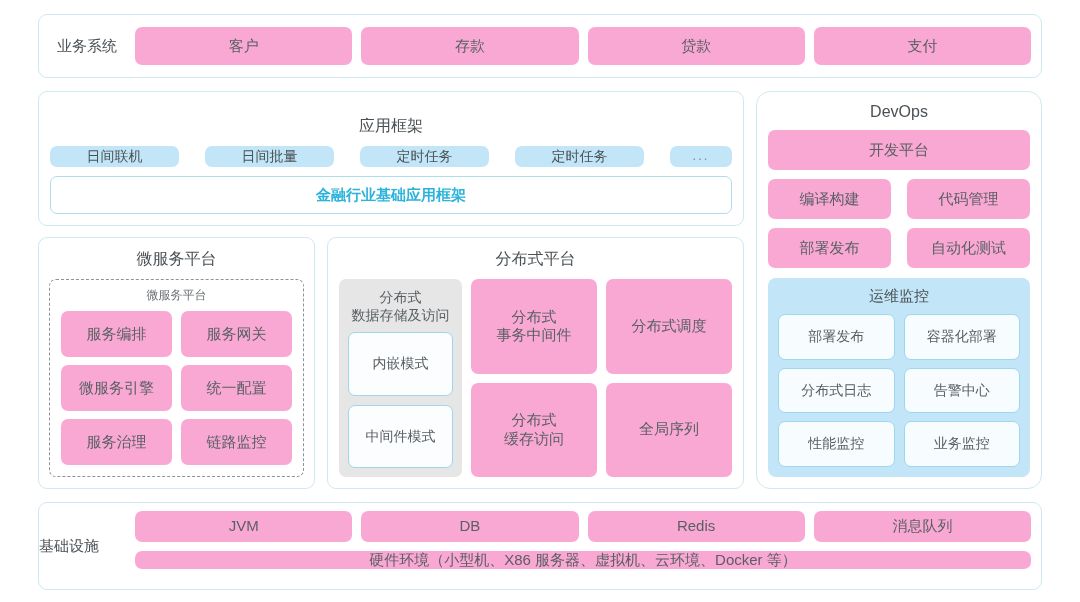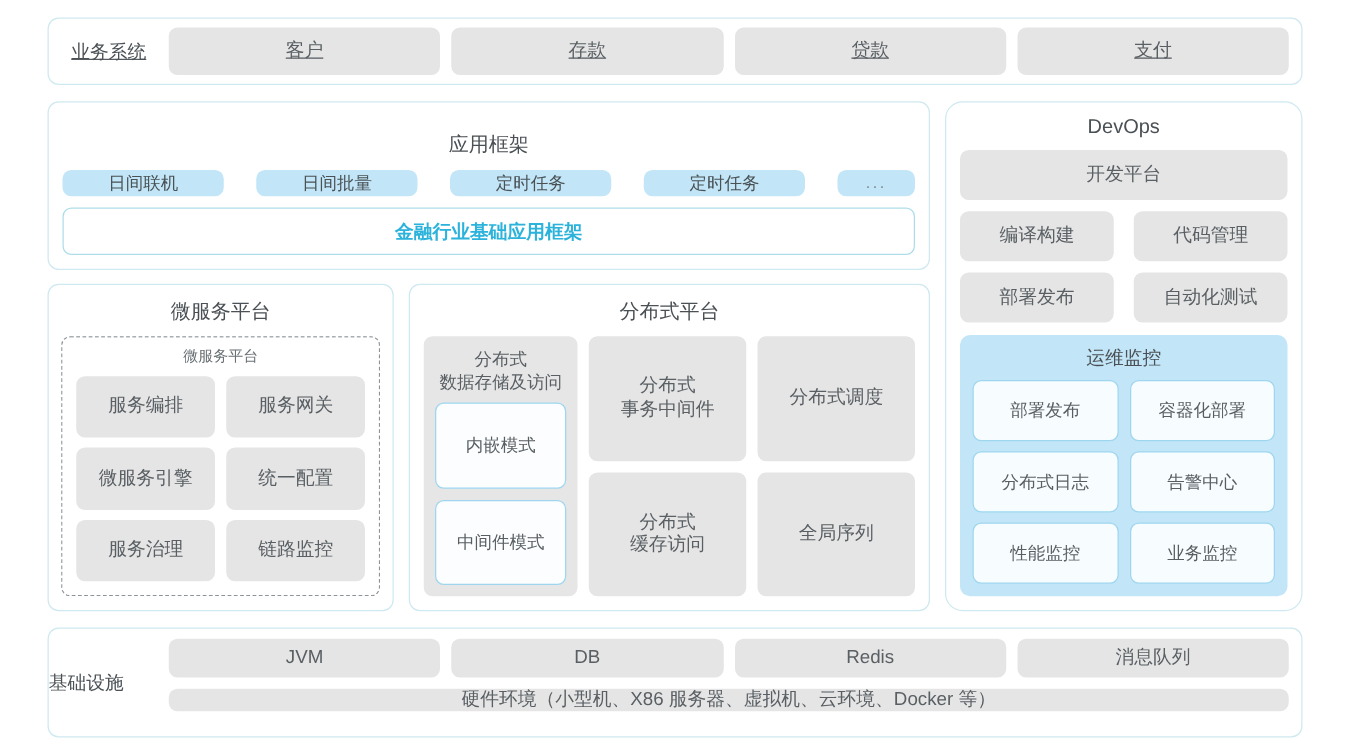--- a/index.html
+++ b/index.html
@@ -19,21 +19,21 @@
 
   
   .panel {
     background: #ffffff;
     border: 1px solid #cfe9f0;
     border-radius: 9px;
   }
 
   
   .chip {
-    background: #e5e5e5;
+    background: #f9a8d4;
     border-radius: 7px;
     display: flex; align-items: center; justify-content: center;
     text-align: center;
     color: #595f63;
     font-size: 15px;
     line-height: 1.25;
     white-space: pre-line;
   }
   .chip.blue {
     background: #c2e6f7;
@@ -41,25 +41,24 @@
   }
   .chip.white-blue {
     background: #fbfdfe;
     border: 1px solid #9ed6ef;
     border-radius: 7px;
     color: #585e62;
   }
 
   
   .row-biz {
-    height: 54px;
+    height: 64px;
     display: flex; align-items: center;
     padding: 0 10px 0 0;
     flex: 0 0 auto;
-    text-decoration: underline;
   }
   .row-biz .side-label {
     width: 96px;
     flex: 0 0 96px;
     text-align: center;
     font-size: 15px;
     color: #4b5155;
   }
   .row-biz .chips {
     flex: 1 1 auto;

